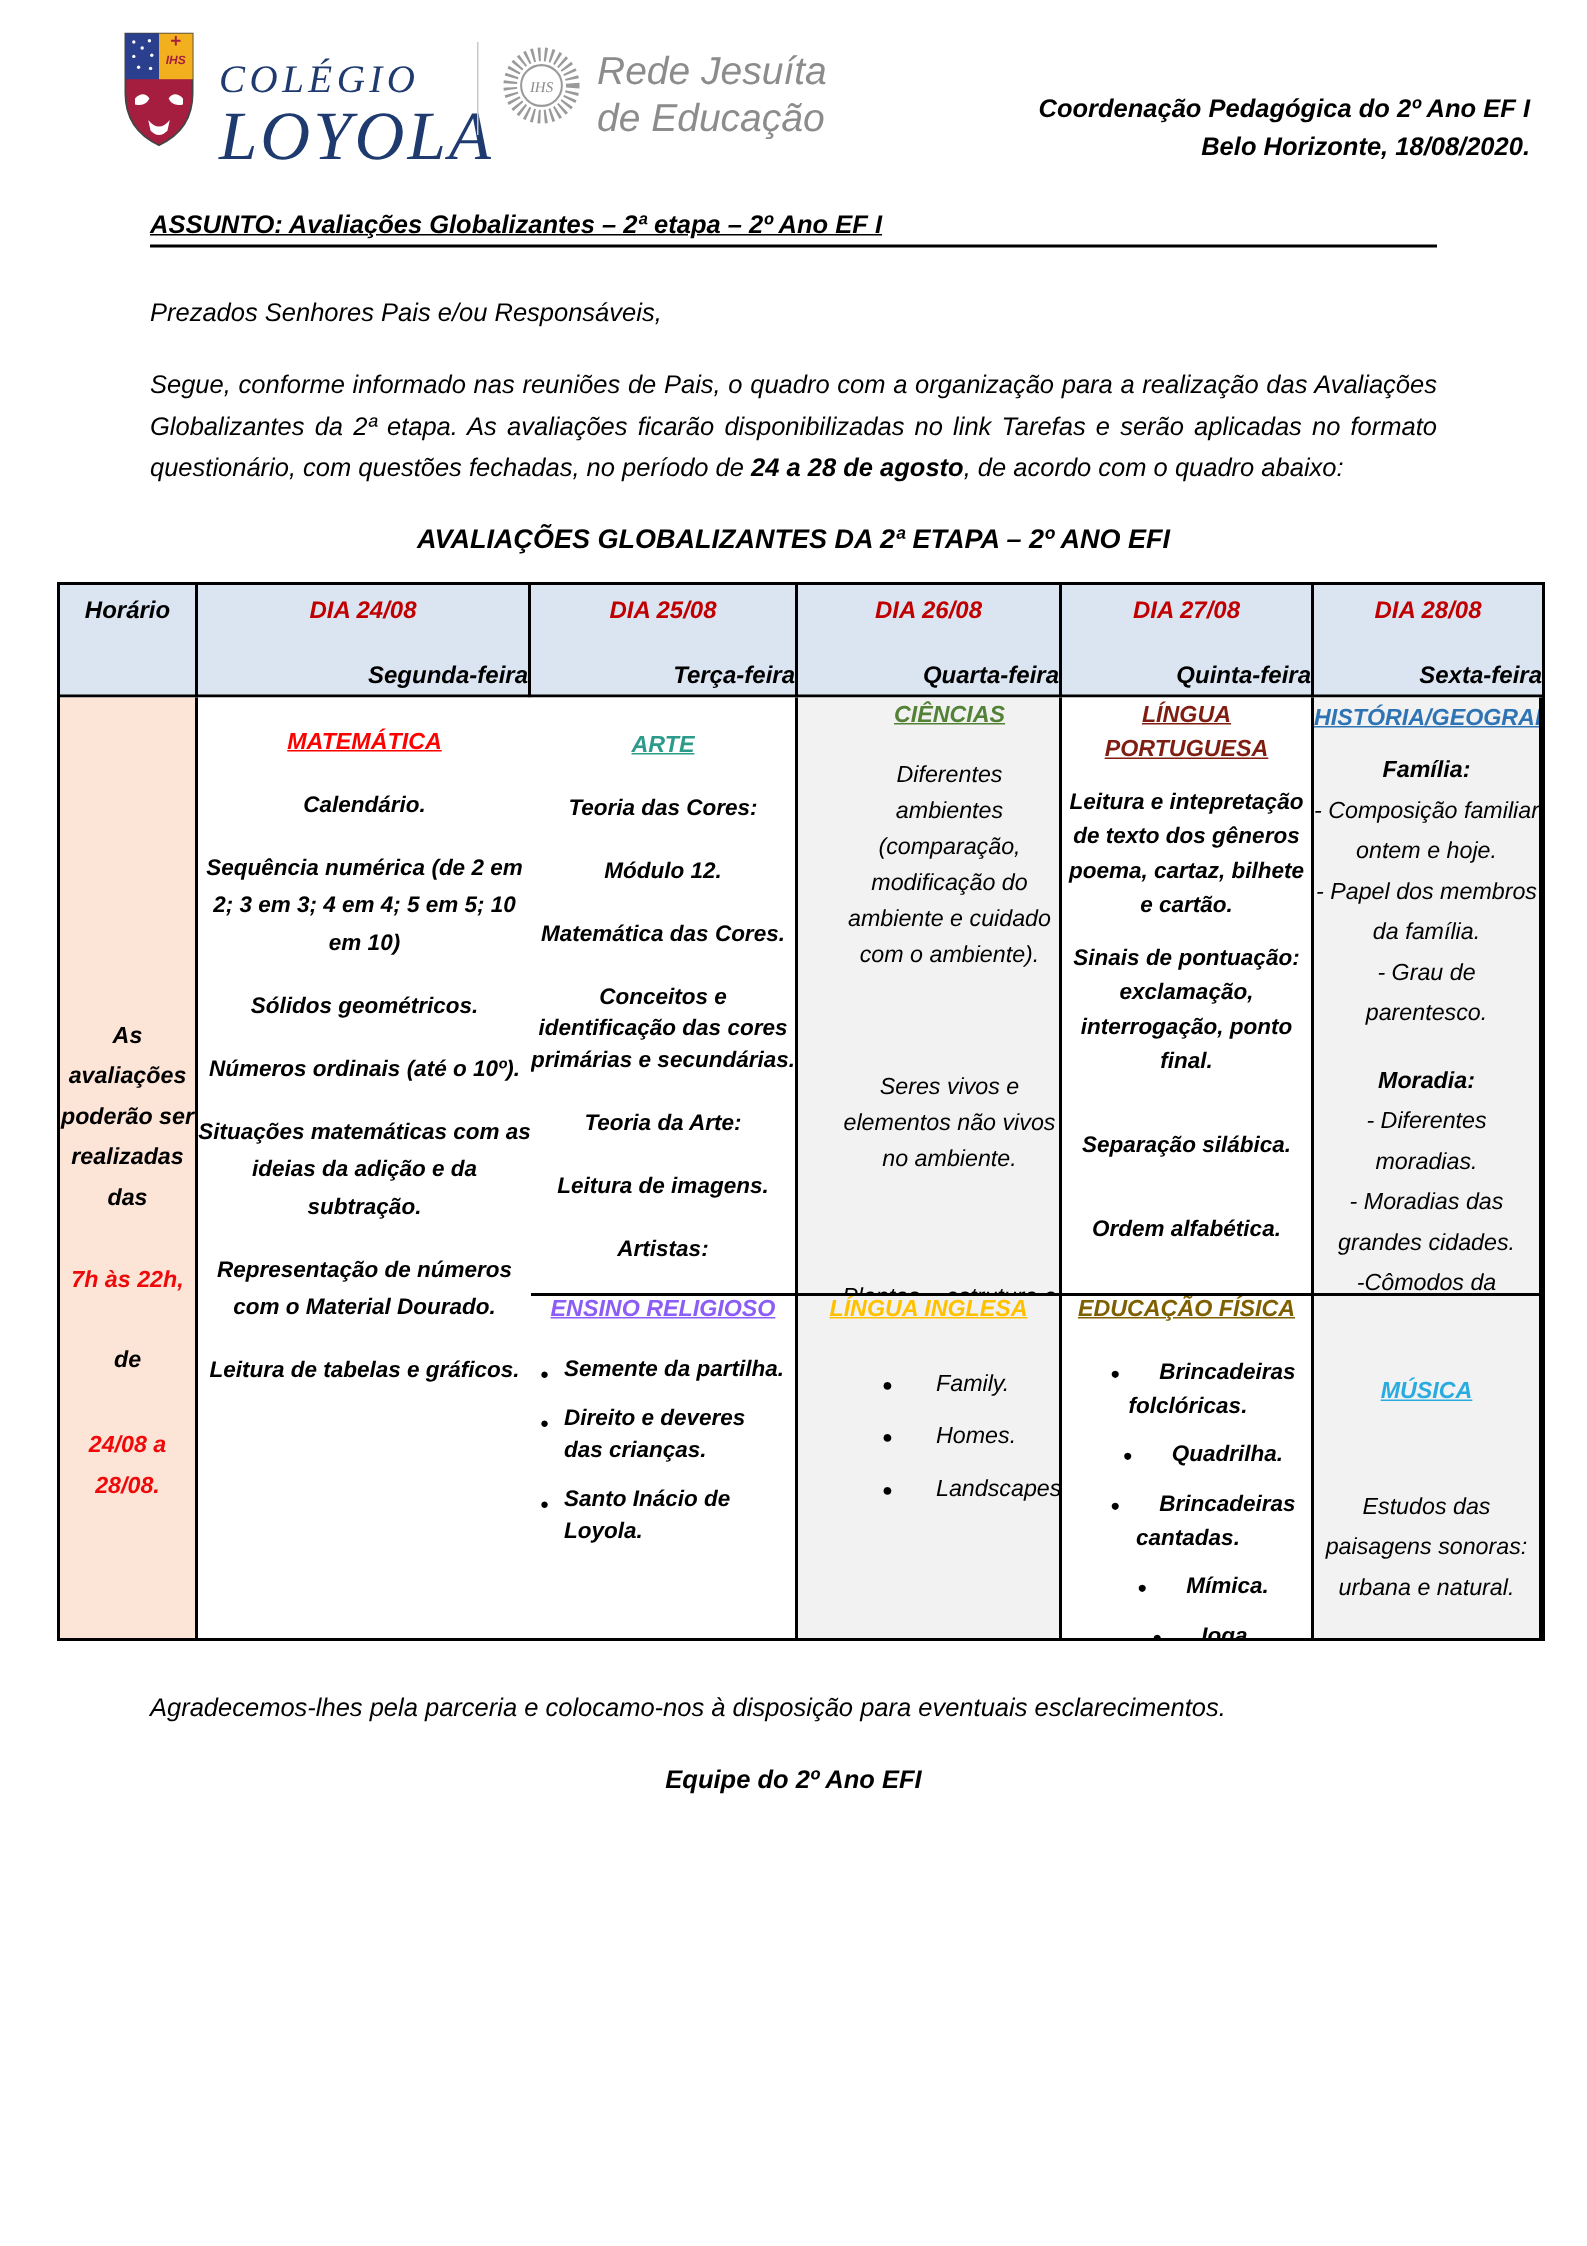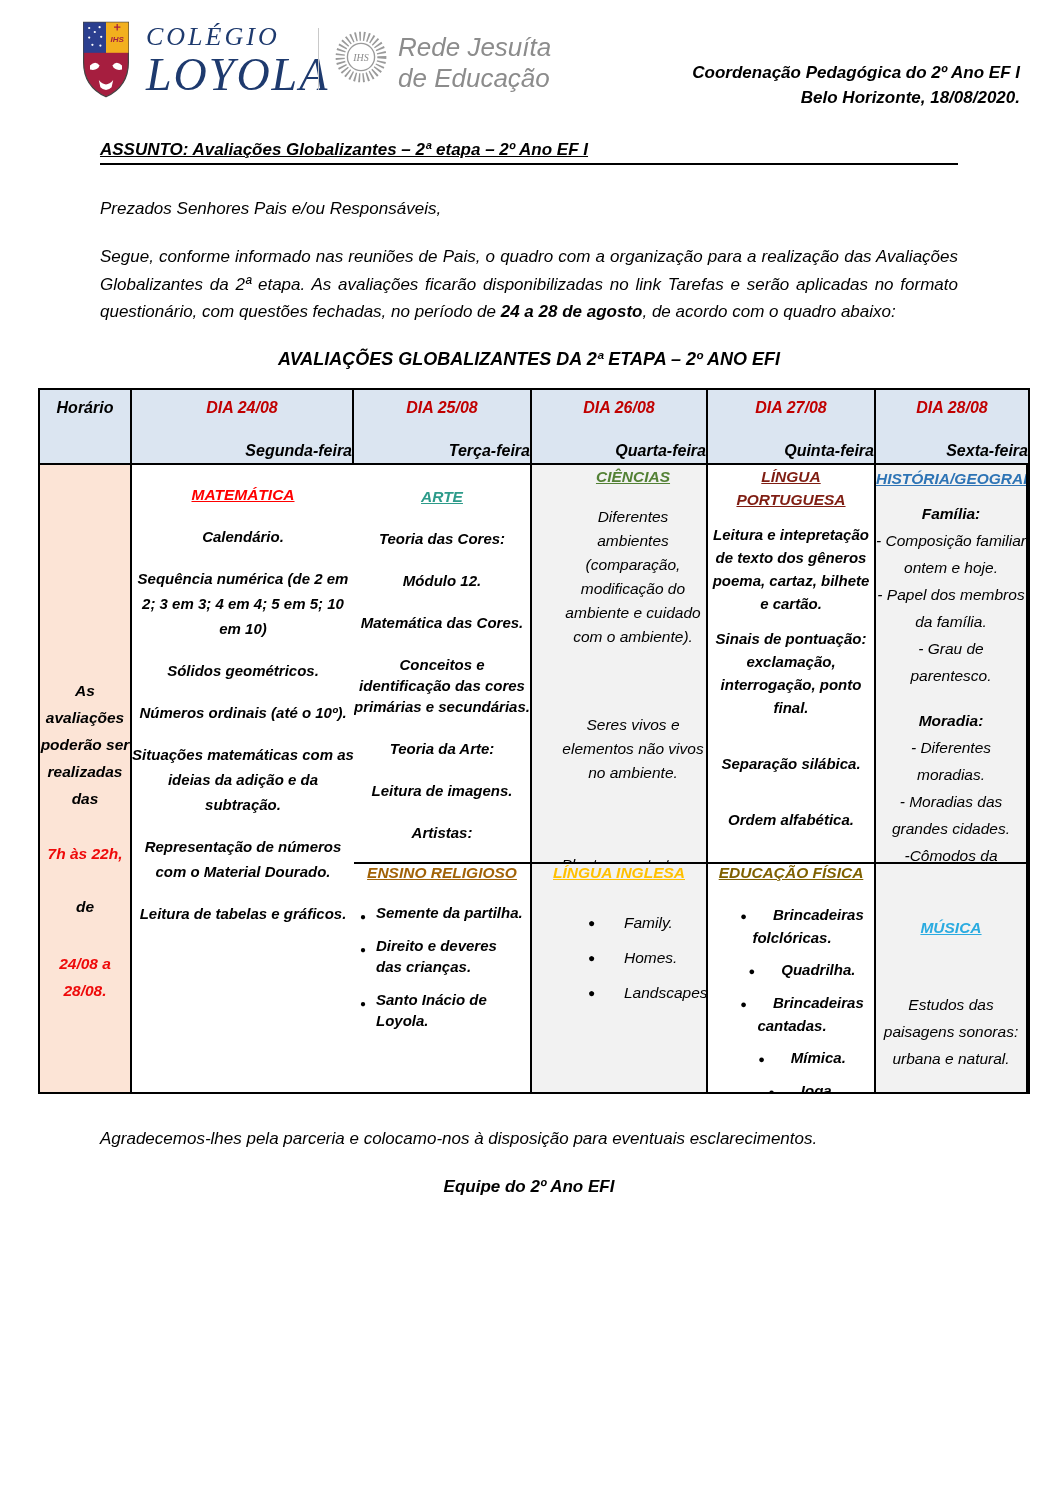--- a/index.html
+++ b/index.html
@@ -2,21 +2,21 @@
 <html><head>
 <meta charset="utf-8">
 <style>
   html,body { margin:0; padding:0; background:#ffffff; }
   .page {
     position:relative; width:1058px; height:1497px; background:#ffffff;
     font-family:"Liberation Sans", sans-serif; color:#000; overflow:hidden;font-style:italic;
   }
   
   .crest { position:absolute; left:82px; top:20px; }
-  .wordmark { position:absolute; left:146px; top:24px; color:#1e3a6e; font-family:"Liberation Serif", serif; line-height:1; }
+  .wordmark { position:absolute; left:146px; top:40px; color:#1e3a6e; font-family:"Liberation Serif", serif; line-height:1; }
   .wordmark .l1 { font-size:26px; letter-spacing:3px; }
   .wordmark .l2 { font-size:46px; letter-spacing:2px; margin-top:2px; }
   .vdivider { position:absolute; left:318px; top:28px; width:1px; height:62px; background:#c9c9c9; }
   .sunburst { position:absolute; left:332px; top:28px; }
   .network { position:absolute; left:398px; top:32px; color:#8c8c8c; font-size:26px; line-height:31px; }
   .coord { position:absolute; right:38px; top:60px; text-align:right; font-weight:bold; font-size:17px; line-height:25px; }
   
   .subject { position:absolute; left:100px; top:140px; width:858px; font-weight:bold; font-size:17px;
              border-bottom:2px solid #000; padding-bottom:3px; }
   .subject span { text-decoration:underline; }
@@ -37,21 +37,21 @@
   .cell { box-sizing:border-box; overflow:hidden; text-align:center; font-size:15px; background:#fff; }
   .b-r { border-right:2px solid #000; }
   .b-b { border-bottom:2px solid #000; }
   .hdr { background:#dbe5f1; font-weight:bold; font-size:16px; padding-top:9px; }
   .hdr .dia { color:#c00000; margin:0; }
   .hdr .weekday { margin:25px 0 0;text-align:right; }
   .altbg { background:#f2f2f2; }
   .peach { background:#fce4d6; }
   .subj-title { font-weight:bold; text-decoration:underline; font-size:15.5px; margin:6px 0 0; }
   .c-arte { color:#2d9b8a; } .c-cie { color:#538135; } .c-lp { color:#7f1d12; }
-  .c-hg { color:#2e74b5; } .c-mat { color:#ff0000; } .c-er { color:#a16207; }
+  .c-hg { color:#2e74b5; } .c-mat { color:#ff0000; } .c-er { color:#8b5cf6; }
   .c-li { color:#ffc000; } .c-ef { color:#7f6000; } .c-mus { color:#2aabe0; }
   .bold-col { font-weight:bold; }
   .cell p { margin:0; }
   
   .horario-body { padding-top:212px; font-weight:bold; font-size:15.5px; line-height:27px; }
   .red-strong { color:#ee0a0a; }
   .horario-body .g1 { margin-top:28px; }
   .horario-body .g2 { margin-top:26px; }
   .horario-body .g3 { margin-top:30px; }
   

